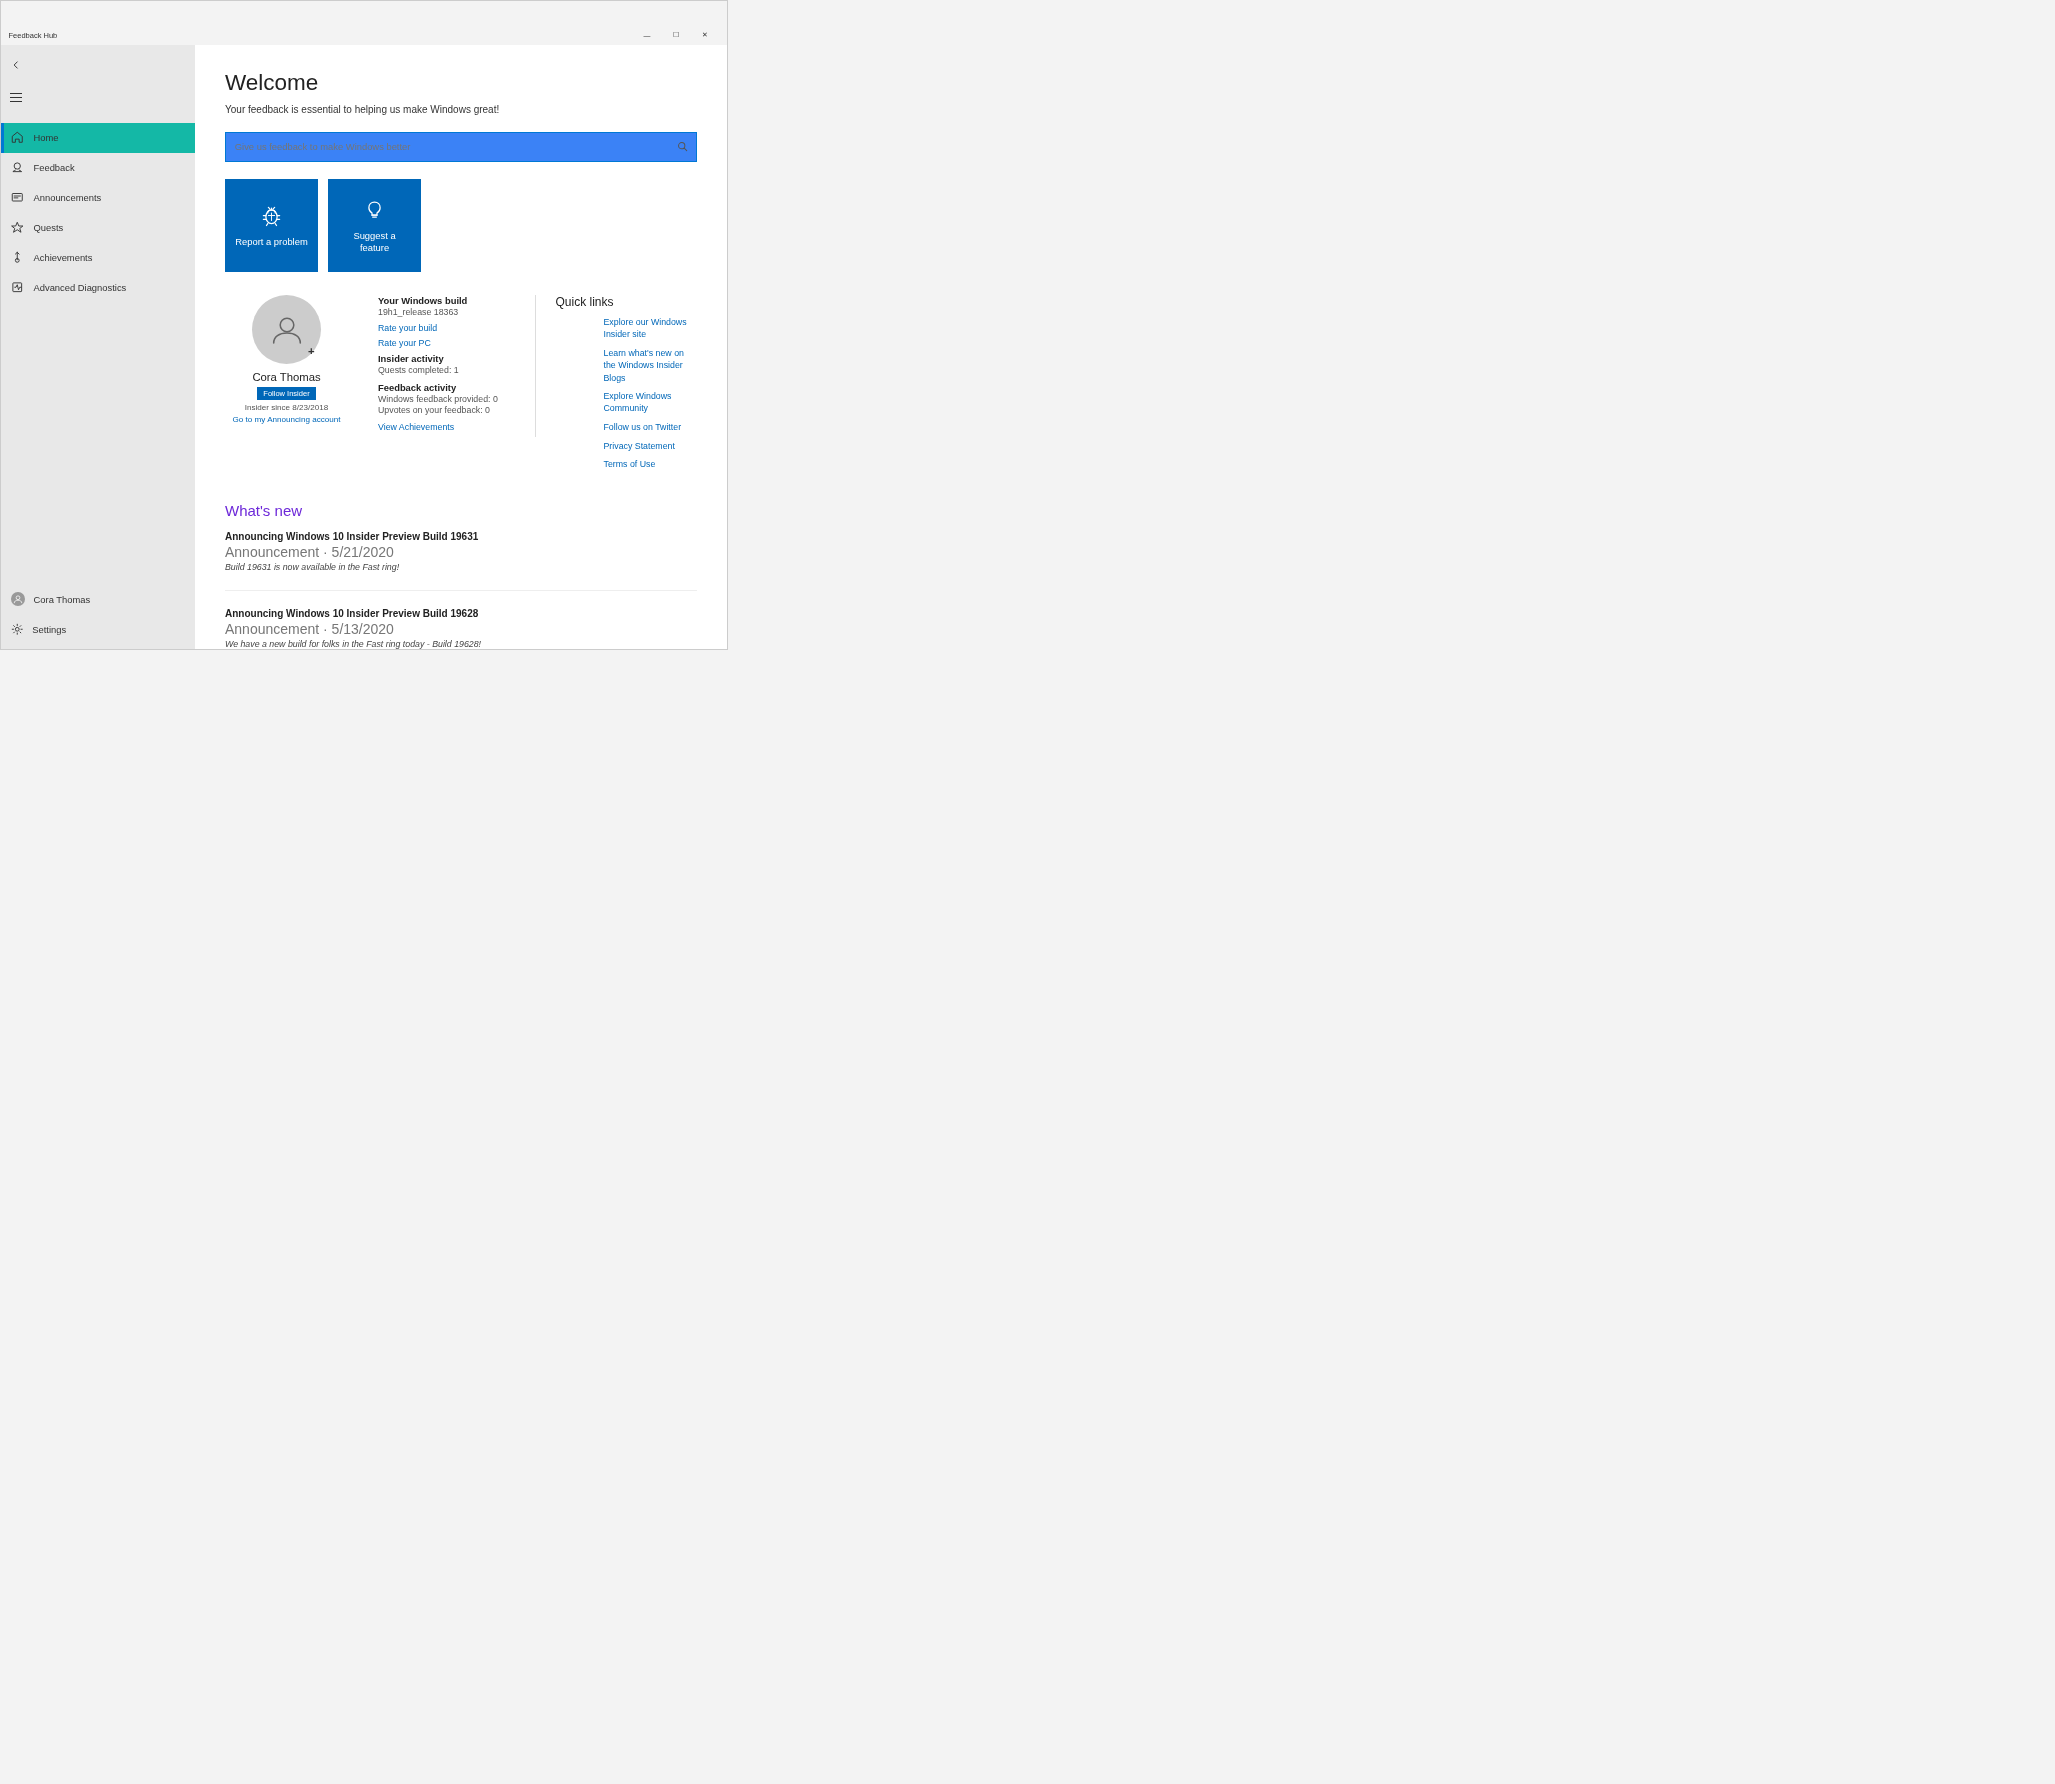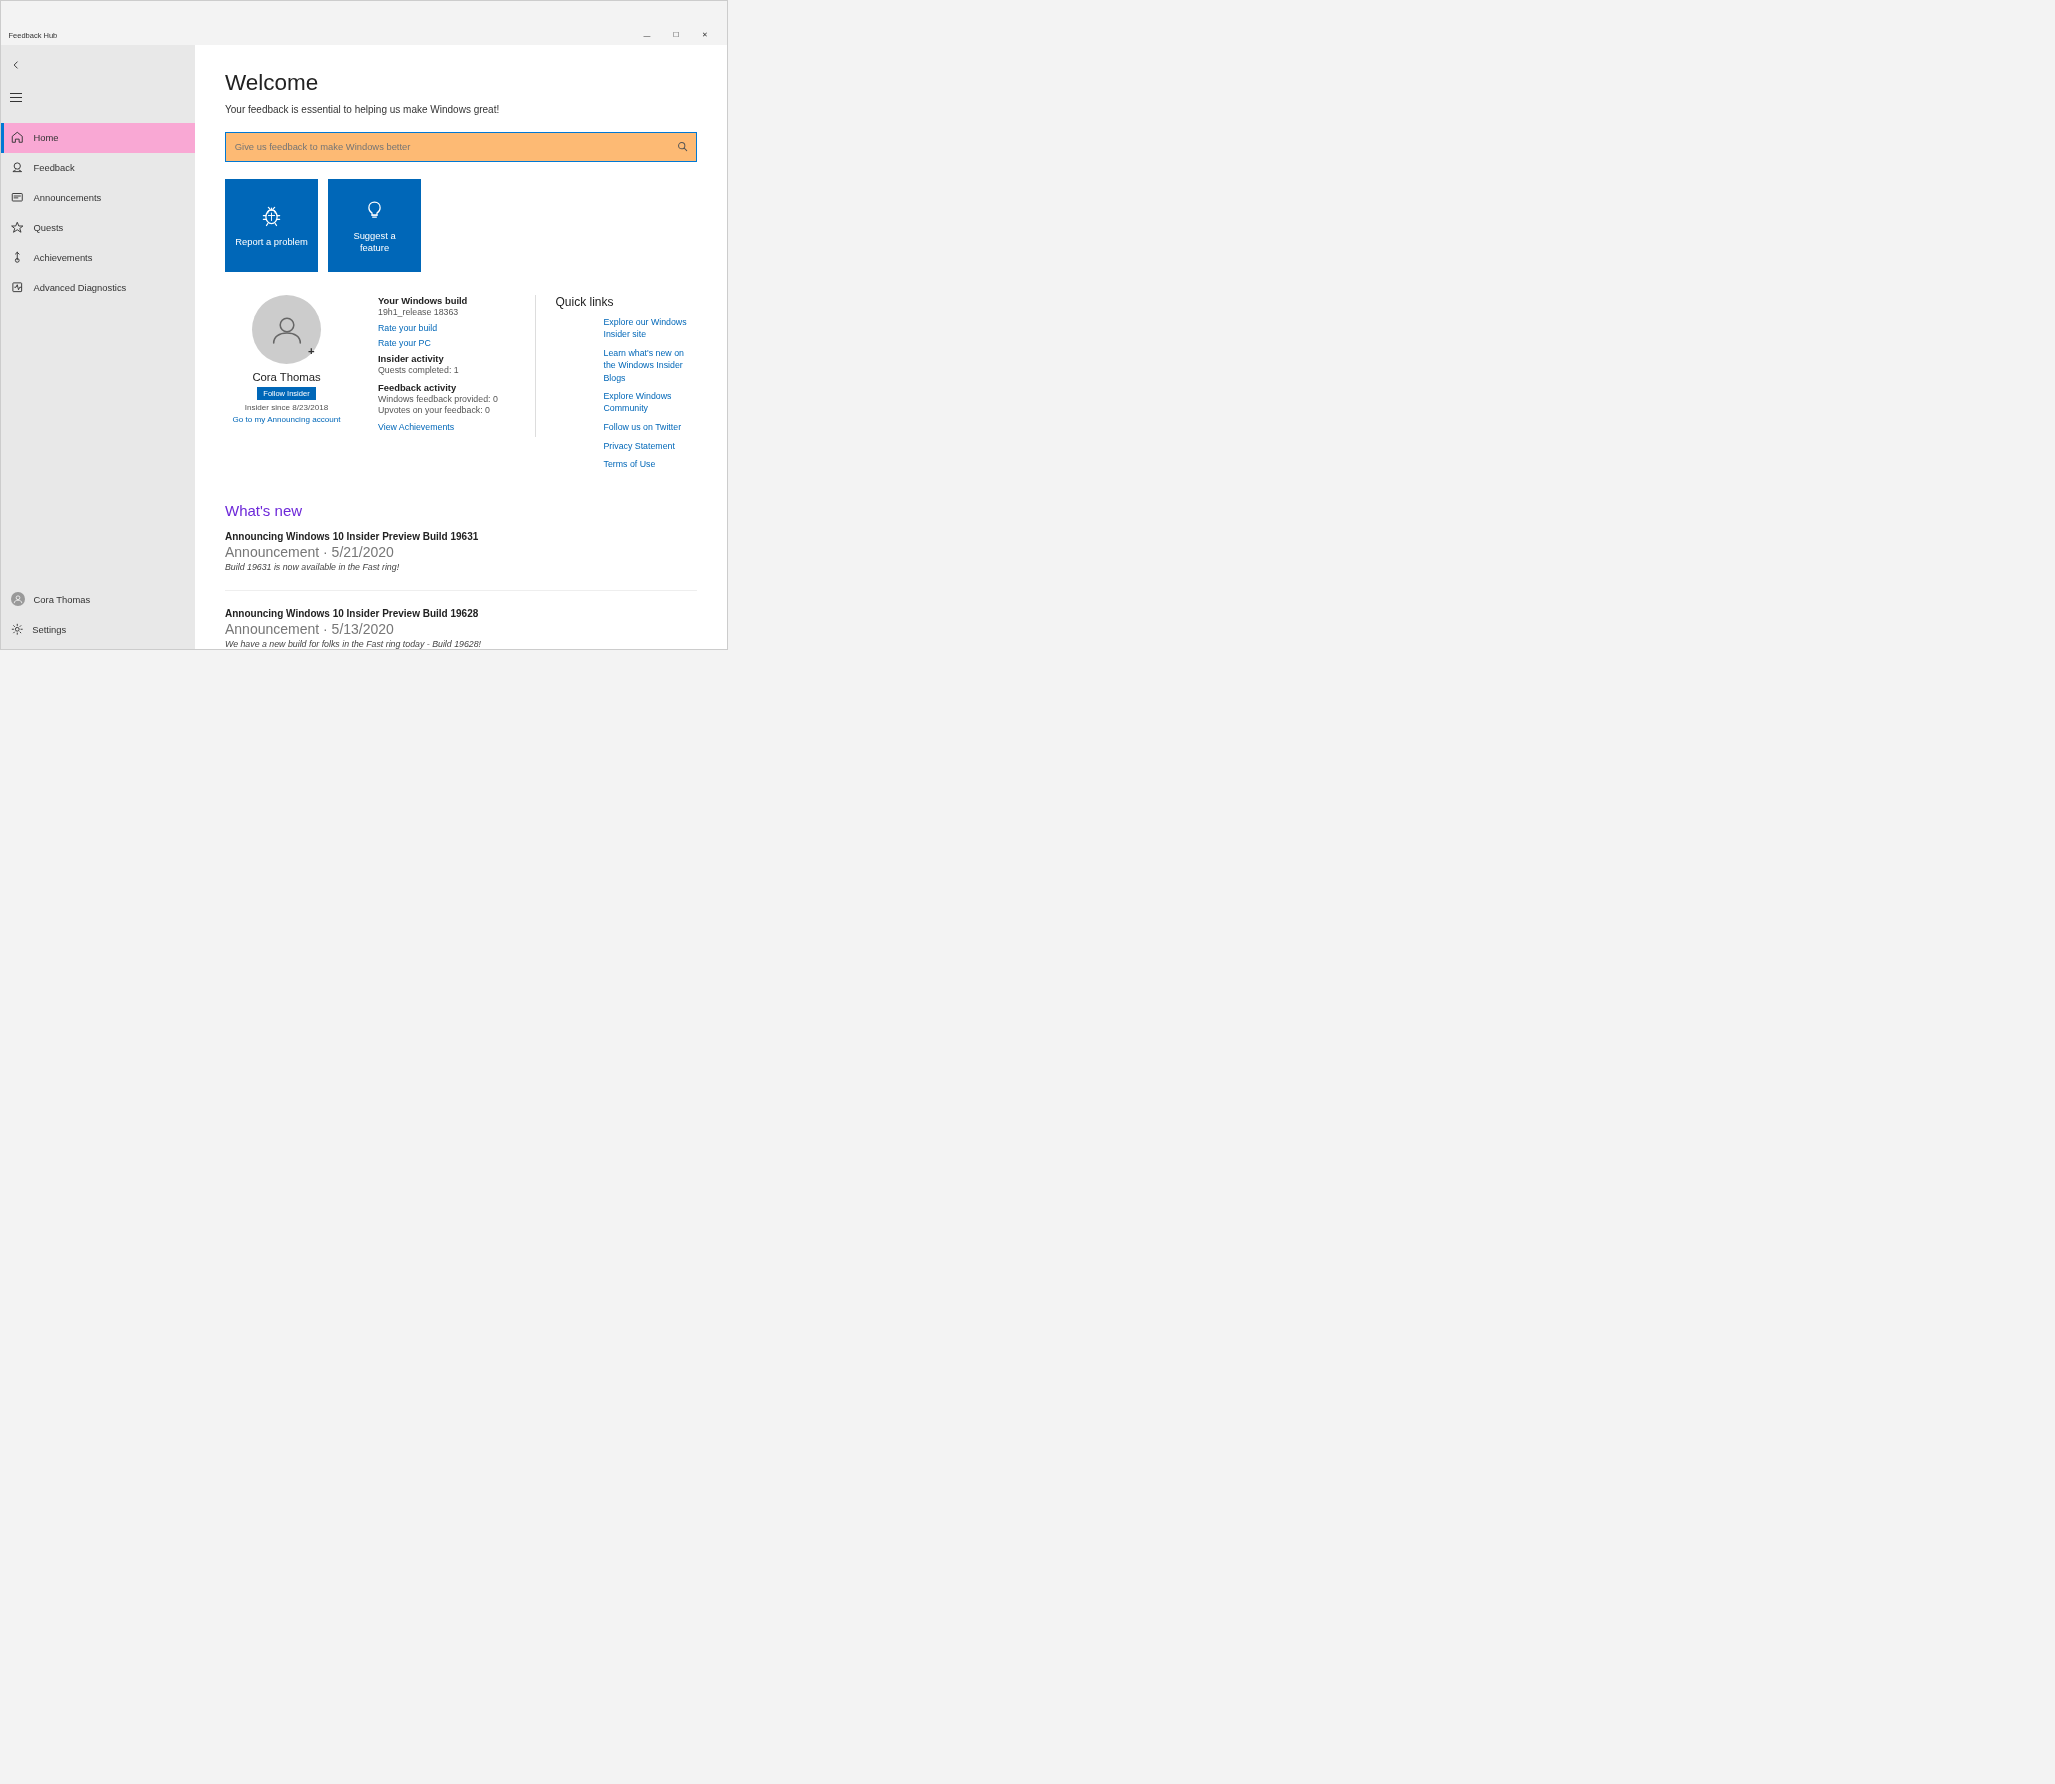--- a/index.html
+++ b/index.html
@@ -107,21 +107,21 @@
       align-items: center;
       height: 30px;
       padding: 0 10px;
       cursor: pointer;
       color: #333;
       font-size: 9.4px;
       position: relative;
       gap: 10px;
     }
     .nav-item.active {
-      background: #f9a8d4;
+      background: #14b8a6;
     }
     .nav-item.active::before {
       content: '';
       position: absolute;
       left: 0;
       top: 0;
       bottom: 0;
       width: 2.5px;
       background: #0078d4;
     }
@@ -193,21 +193,21 @@
       color: #333;
       margin-bottom: 17.5px;
     }
 
     
     .search-bar {
       display: flex;
       align-items: center;
       border: 1.3px solid #0078d4;
       margin-bottom: 17.5px;
-      background: #fdba74;
+      background: #3b82f6;
     }
     .search-input {
       flex: 1;
       height: 27.5px;
       border: none;
       outline: none;
       padding: 0 8.8px;
       font-size: 9.4px;
       color: #333;
       background: transparent;

